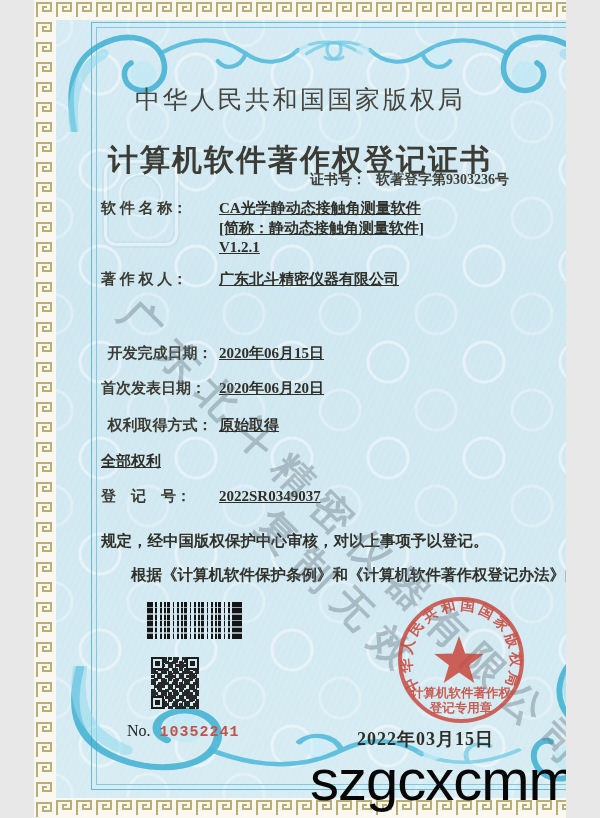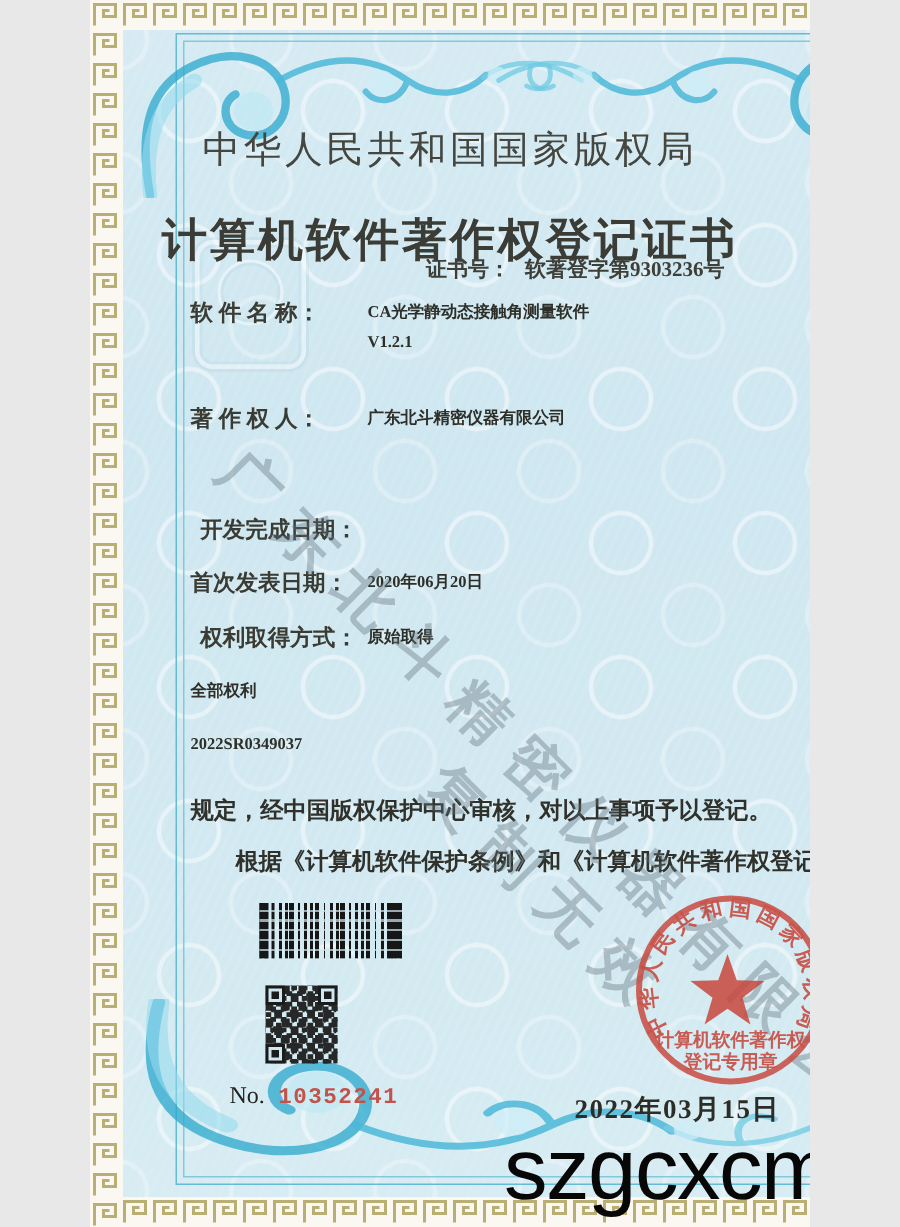--- a/index.html
+++ b/index.html
@@ -1,17 +1,17 @@
 <!DOCTYPE html>
 <html><head>
 <meta charset="utf-8">
 <style>
   html,body{margin:0;padding:0;background:#e8e8e8;}
   .page{
-    position:relative;width:480px;height:818px;margin:0 auto;overflow:hidden;
+    position:relative;width:532px;height:818px;margin:0 auto;overflow:hidden;
     background:linear-gradient(180deg,#d6ebf3 0%,#cfe7f0 35%,#d2e9f1 70%,#d7ecf3 100%);
     font-family:"Liberation Serif","DejaVu Serif",serif;
   }
   
   .dots{
     position:absolute;inset:0;z-index:0;
     background-image:
       radial-gradient(circle at center, transparent 18px, rgba(255,255,255,.45) 19px, rgba(255,255,255,.45) 21px, transparent 22px),
       radial-gradient(circle at center, transparent 18px, rgba(255,255,255,.28) 19px, rgba(255,255,255,.28) 21px, transparent 22px),
       repeating-linear-gradient(115deg, rgba(255,255,255,.07) 0 2px, transparent 2px 6px);
@@ -50,21 +50,21 @@
     font-size:25px;letter-spacing:2.5px;font-weight:500;color:#45463f;}
   .cert-title{position:absolute;left:0;right:0;top:140px;text-align:center;z-index:2;
     font-size:30px;letter-spacing:2px;font-weight:700;color:#3b3c35;}
   .cert-no{position:absolute;right:57px;top:171px;z-index:2;font-size:14px;font-weight:700;color:#3e3f38;}
   .cert-no .lbl{margin-right:10px;}
   
   .fields{position:absolute;left:67px;top:0;right:30px;z-index:2;}
   .row{position:absolute;left:0;display:flex;align-items:flex-start;}
   .r1{top:199px;} .r2{top:270px;} .r3{top:344px;text-align:center;} .r4{top:379px;} .r5{top:416px;text-align:center;} .r6{top:452px;} .r7{top:487px;}
   .flabel{flex:0 0 118px;font-size:15px;font-weight:700;color:#3a3b33;white-space:nowrap;}
-  .fvalue{font-size:11px;font-weight:700;color:#2e2f29;line-height:19.5px;}
+  .fvalue{font-size:15px;font-weight:700;color:#2e2f29;line-height:19.5px;text-decoration:underline;}
   .vline{display:block;white-space:nowrap;}
   
   .statement{position:absolute;left:67px;top:524px;width:505px;z-index:2;
     font-size:15.5px;font-weight:600;color:#30312b;line-height:34px;}
   .statement .l{display:block;white-space:nowrap;}
   .statement .l1{text-indent:30px;}
   
   .wm{position:absolute;z-index:3;transform:rotate(45deg);transform-origin:0 0;
     font-size:40px;font-weight:700;letter-spacing:14px;color:rgba(95,110,120,.38);white-space:nowrap;}
   .wm1{left:112px;top:288px;}
@@ -169,50 +169,55 @@
   <div class="cert-title">计算机软件著作权登记证书</div>
   <div class="cert-no">
     <span class="lbl">证书号：</span><span class="val">软著登字第9303236号</span>
   </div>
 
   <div class="fields">
     <div class="row r1">
       <span class="flabel">软 件 名 称：</span>
       <div class="fvalue">
         <span class="vline">CA光学静动态接触角测量软件</span>
+        <span class="vline">[简称：静动态接触角测量软件]</span>
         <span class="vline">V1.2.1</span>
       </div>
     </div>
     <div class="row r2">
       <span class="flabel">著 作 权 人：</span>
       <div class="fvalue">
         <span class="vline">广东北斗精密仪器有限公司</span>
       </div>
     </div>
     <div class="row r3">
       <span class="flabel">开发完成日期：</span>
+      <div class="fvalue">
+        <span class="vline">2020年06月15日</span>
+      </div>
     </div>
     <div class="row r4">
       <span class="flabel">首次发表日期：</span>
       <div class="fvalue">
         <span class="vline">2020年06月20日</span>
       </div>
     </div>
     <div class="row r5">
       <span class="flabel">权利取得方式：</span>
       <div class="fvalue">
         <span class="vline">原始取得</span>
       </div>
     </div>
     <div class="row r6">
       <div class="fvalue">
         <span class="vline">全部权利</span>
       </div>
     </div>
     <div class="row r7">
+      <span class="flabel">登　记　号：</span>
       <div class="fvalue">
         <span class="vline">2022SR0349037</span>
       </div>
     </div>
   </div>
 
   <div class="statement">
     <span class="l l2">规定，经中国版权保护中心审核，对以上事项予以登记。</span>
     <span class="l l1">根据《计算机软件保护条例》和《计算机软件著作权登记办法》的</span>
   </div>

